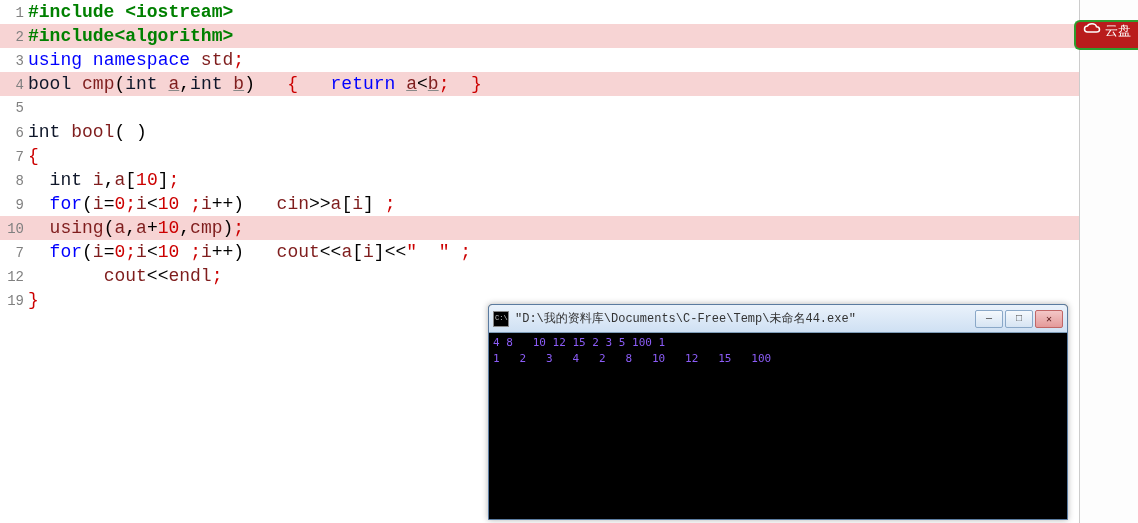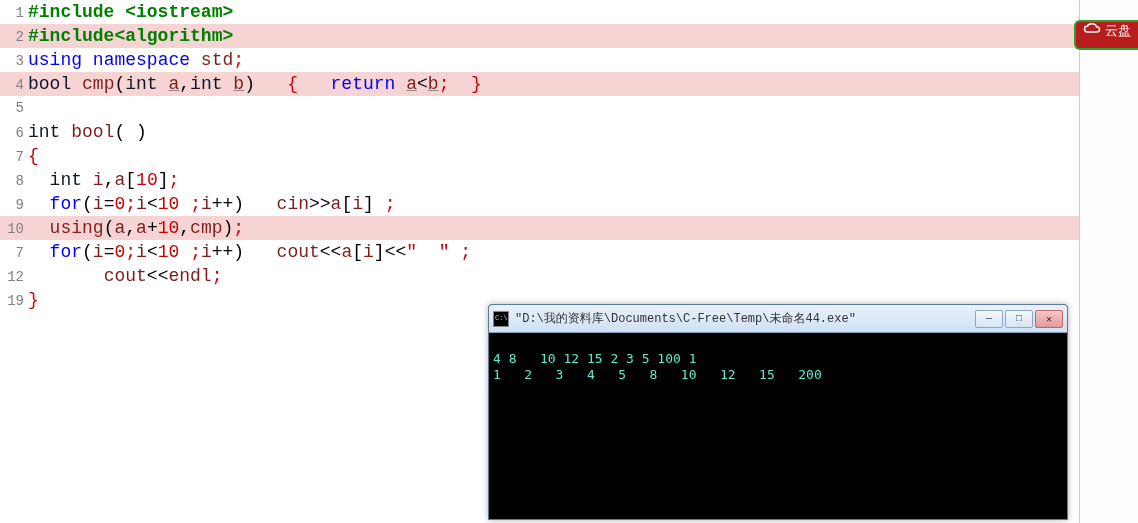--- a/index.html
+++ b/index.html
@@ -94,23 +94,23 @@
   background: linear-gradient(#f5f9fd,#d6e4f3);
   border: 1px solid #8aa8c8;
   border-radius: 2px;
   font-size: 10px;
   display: flex; align-items: center; justify-content: center;
   color: #444;
   cursor: pointer;
 }
 .win-btn.close { background: linear-gradient(#f3c7c7,#e49a9a); border-color: #c06666; color: #5a1a1a; }
 .console-body {
-  padding: 18px 4px;
-  color: #5eead4;
-  font-size: 13px;
+  padding: 2px 4px;
+  color: #8b5cf6;
+  font-size: 11px;
   line-height: 16px;
   white-space: pre;
   font-family: "SimSun","NSimSun",Consolas,monospace;
 }
 .cursor {
   display: inline-block;
   width: 8px; height: 3px;
   background: #e8e8e8;
   vertical-align: baseline;
   margin-left: 2px;
@@ -215,14 +215,14 @@
 <div class="console-window">
   <div class="titlebar">
     <div class="icon"></div>
     <div class="title-text">"D:\我的资料库\Documents\C-Free\Temp\未命名44.exe"</div>
     <div class="win-controls">
       <div class="win-btn">—</div>
       <div class="win-btn">□</div>
       <div class="win-btn close">✕</div>
     </div>
   </div>
-  <div class="console-body" id="console-body"><div>4 8   10 12 15 2 3 5 100 1</div><div>1   2   3   4   5   8   10   12   15   200</div></div>
+  <div class="console-body" id="console-body"><div>4 8   10 12 15 2 3 5 100 1</div><div>1   2   3   4   2   8   10   12   15   100</div></div>
 </div>
 
 </body></html>

